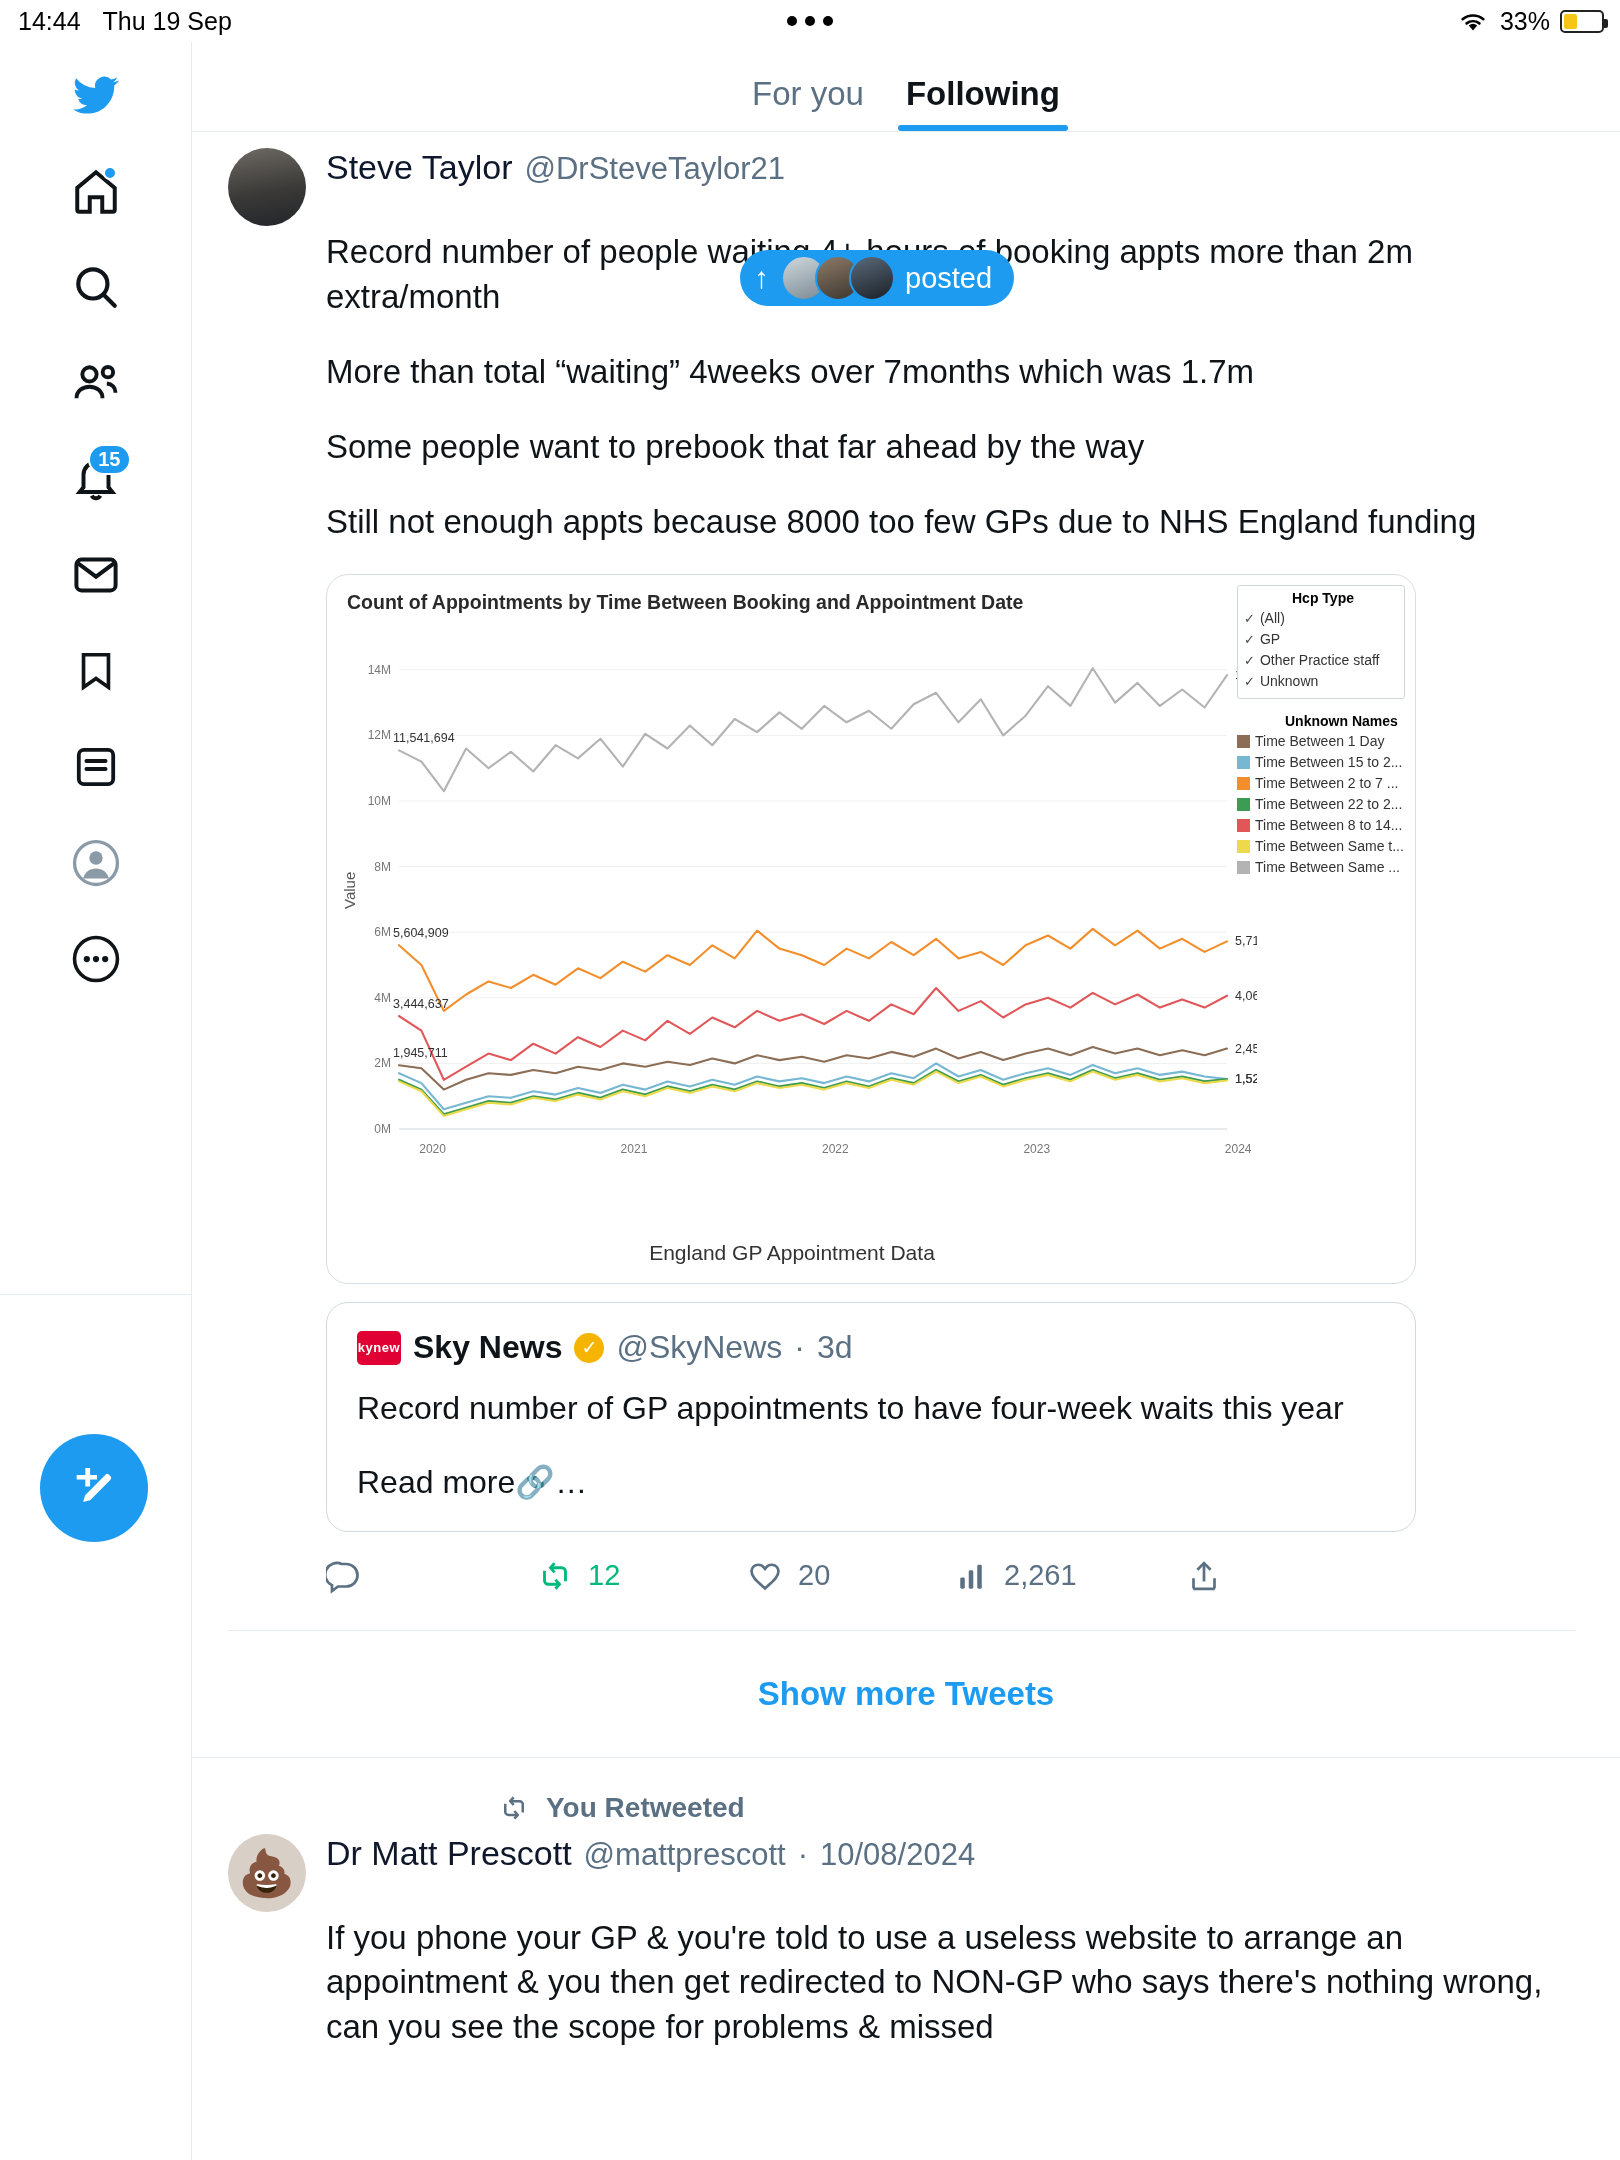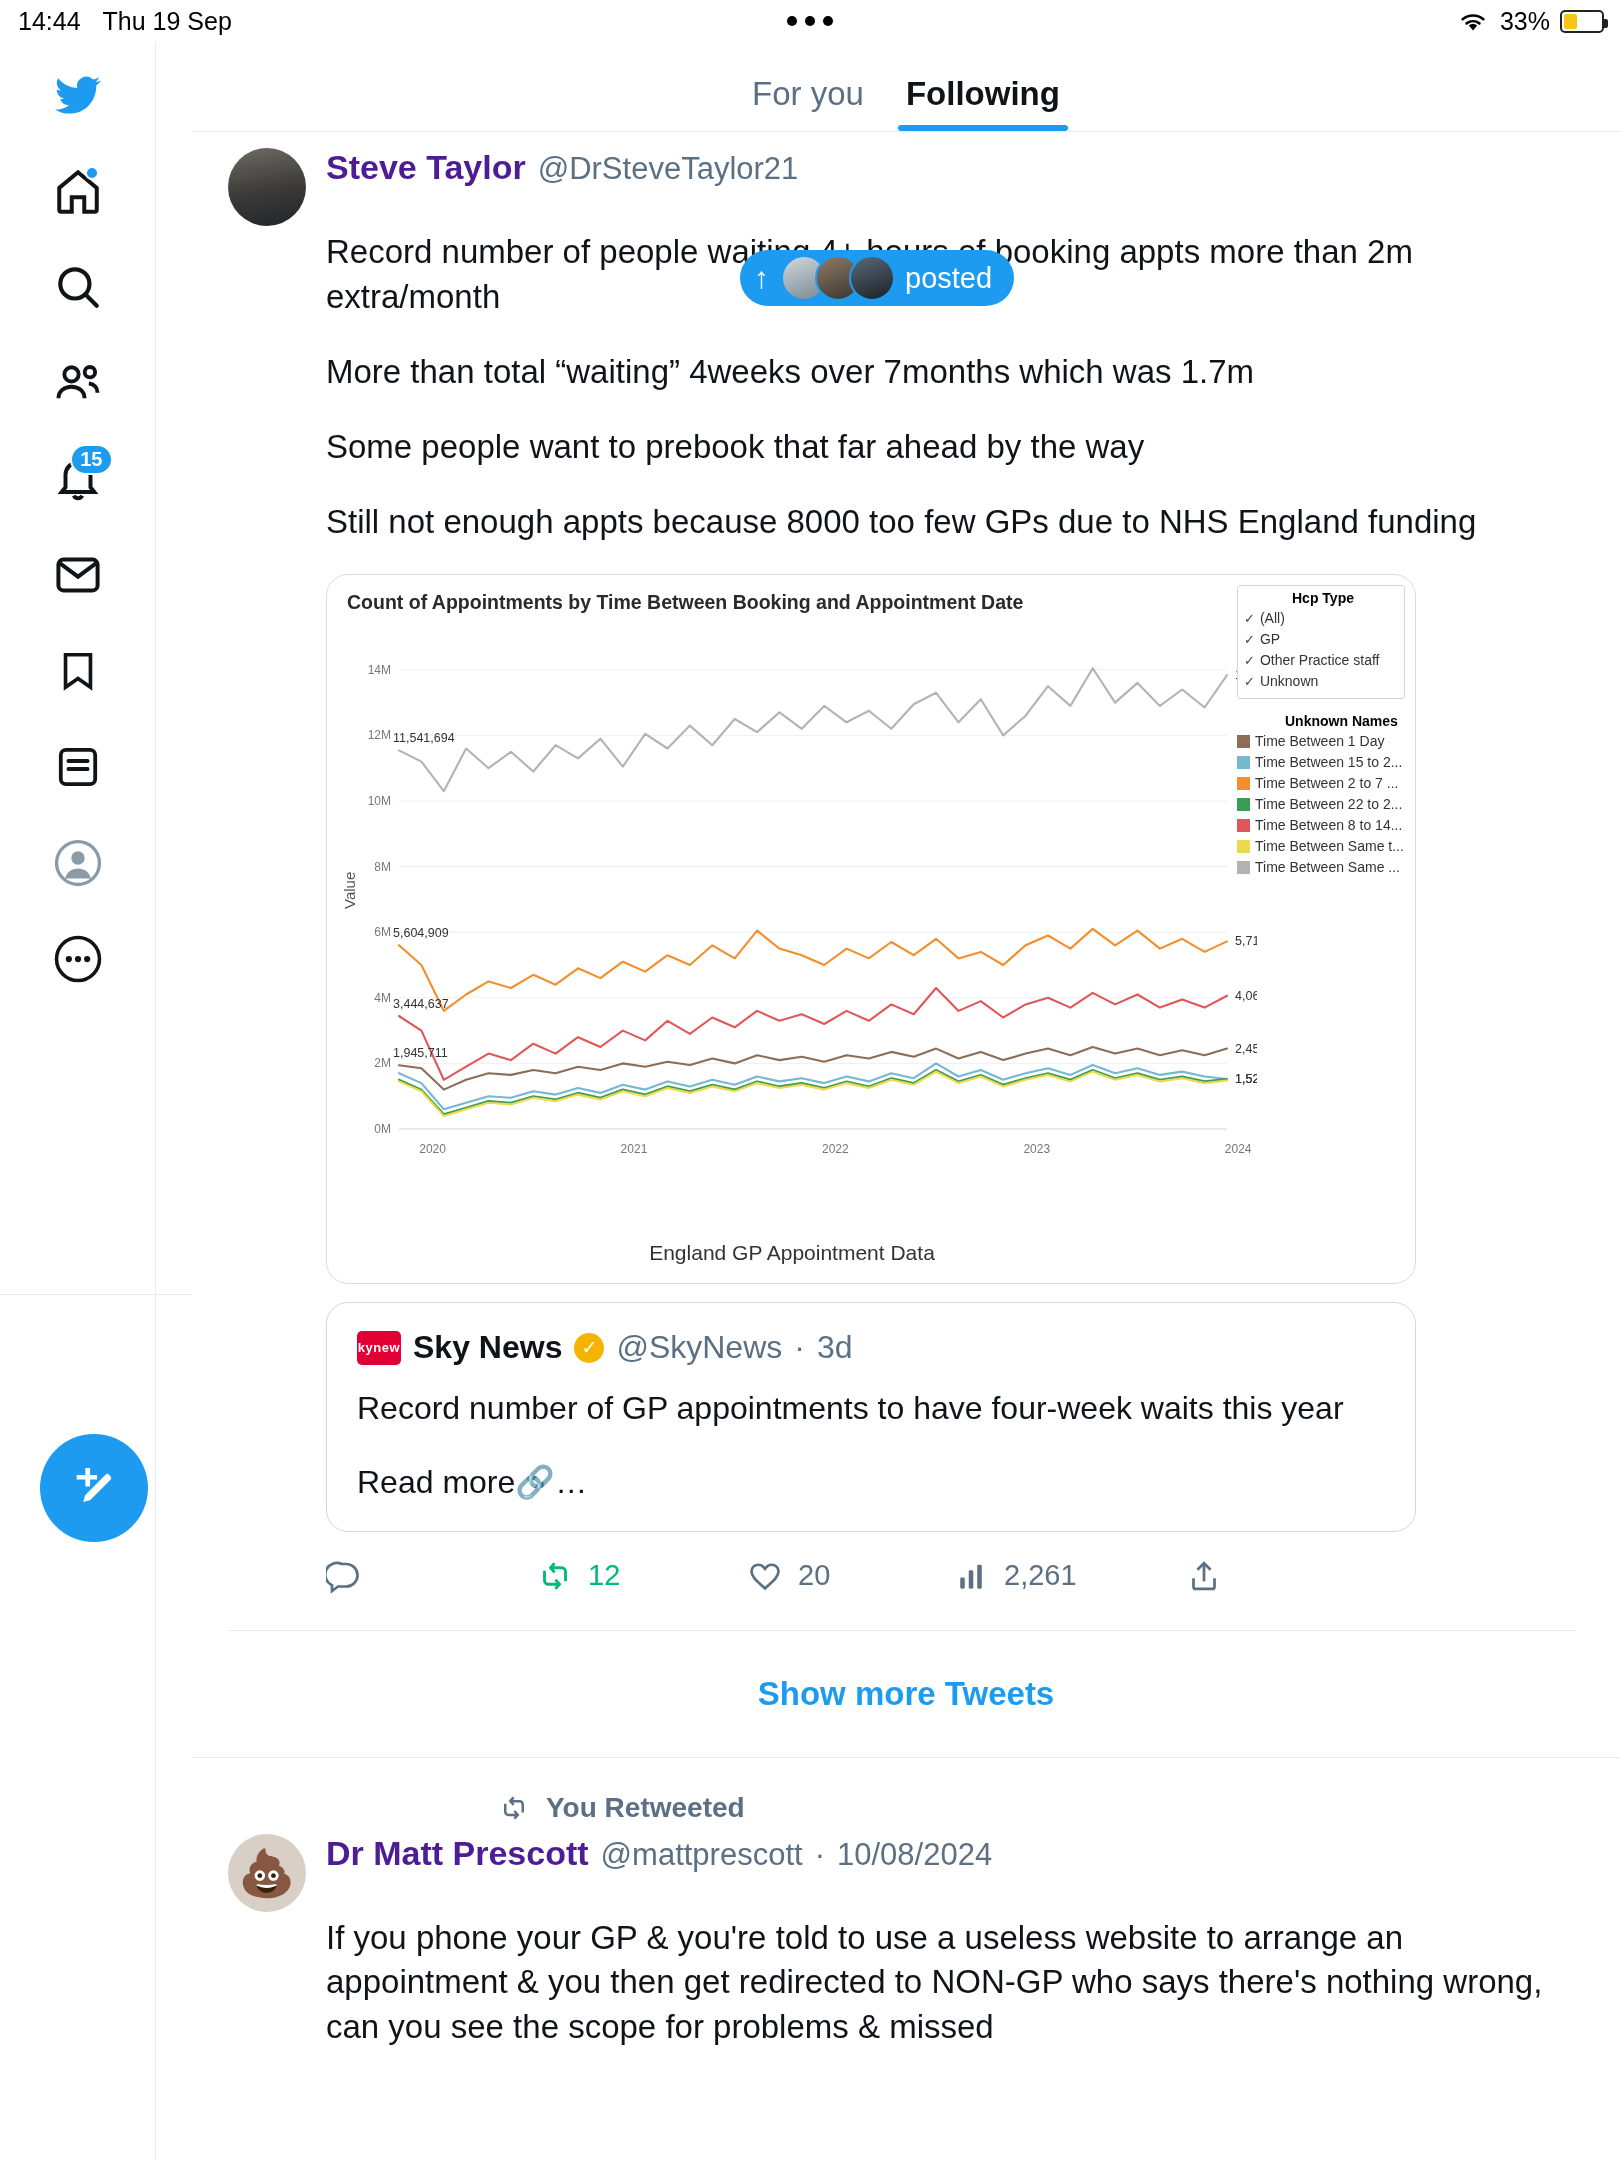--- a/index.html
+++ b/index.html
@@ -36,21 +36,21 @@
     content: ""; position: absolute; right: -6px; top: 7px; width: 4px; height: 9px;
     background: #222; border-radius: 0 2px 2px 0;
   }
   .battery .fill {
     position: absolute; left: 2px; top: 2px; bottom: 2px; width: 33%;
     background: #f5c518; border-radius: 2px;
   }
 
   
   .rail {
-    position: absolute; top: 42px; left: 0; width: 156px; height: 2118px;
+    position: absolute; top: 42px; left: 0; width: 192px; height: 2118px;
     border-right: 1px solid #e6ecf0; background: #fff;
   }
   .rail .railinner { display: flex; flex-direction: column; align-items: center; padding-top: 10px; }
   .rail-item {
     width: 86px; height: 86px; border-radius: 50%;
     display: flex; align-items: center; justify-content: center; position: relative;
     margin-bottom: 10px;
   }
   .rail-sep { position: absolute; top: 1252px; left: 0; width: 192px; height: 1px; background: #e6ecf0;}
   .badge-dot {
@@ -89,21 +89,21 @@
   
   .tweet { padding: 16px 44px 0 36px; position: relative; }
   .tweet-head { display: flex; gap: 20px; }
   .avatar {
     width: 78px; height: 78px; border-radius: 50%; flex: 0 0 78px; overflow: hidden;
     background: #6b5d50; position: relative;
   }
   .avatar.steve { background: linear-gradient(170deg,#6f6a64 0%, #3b3a38 55%, #22242a 100%); }
   .avatar.matt { background: #d8cfc6; display:flex; align-items:center; justify-content:center; font-size: 46px;}
   .namerow { display: flex; align-items: baseline; gap: 12px; flex-wrap: wrap; }
-  .dispname { font-size: 34px; font-weight: 700; color: #4c1d95; }
+  .dispname { font-size: 34px; font-weight: 400; color: #0f172a; }
   .handle { font-size: 31px; color: #5b7083; }
   .tweet-body {
     font-size: 33px; line-height: 1.36; color: #0f1419; margin-left: 98px;
     margin-top: -46px; padding-top: 0;
   }
   .tweet-body p { margin: 0 0 30px 0; }
   .more-dots {
     position: absolute; right: 46px; top: 22px; color: #5b7083; font-size: 34px; letter-spacing: 3px;
   }
 

